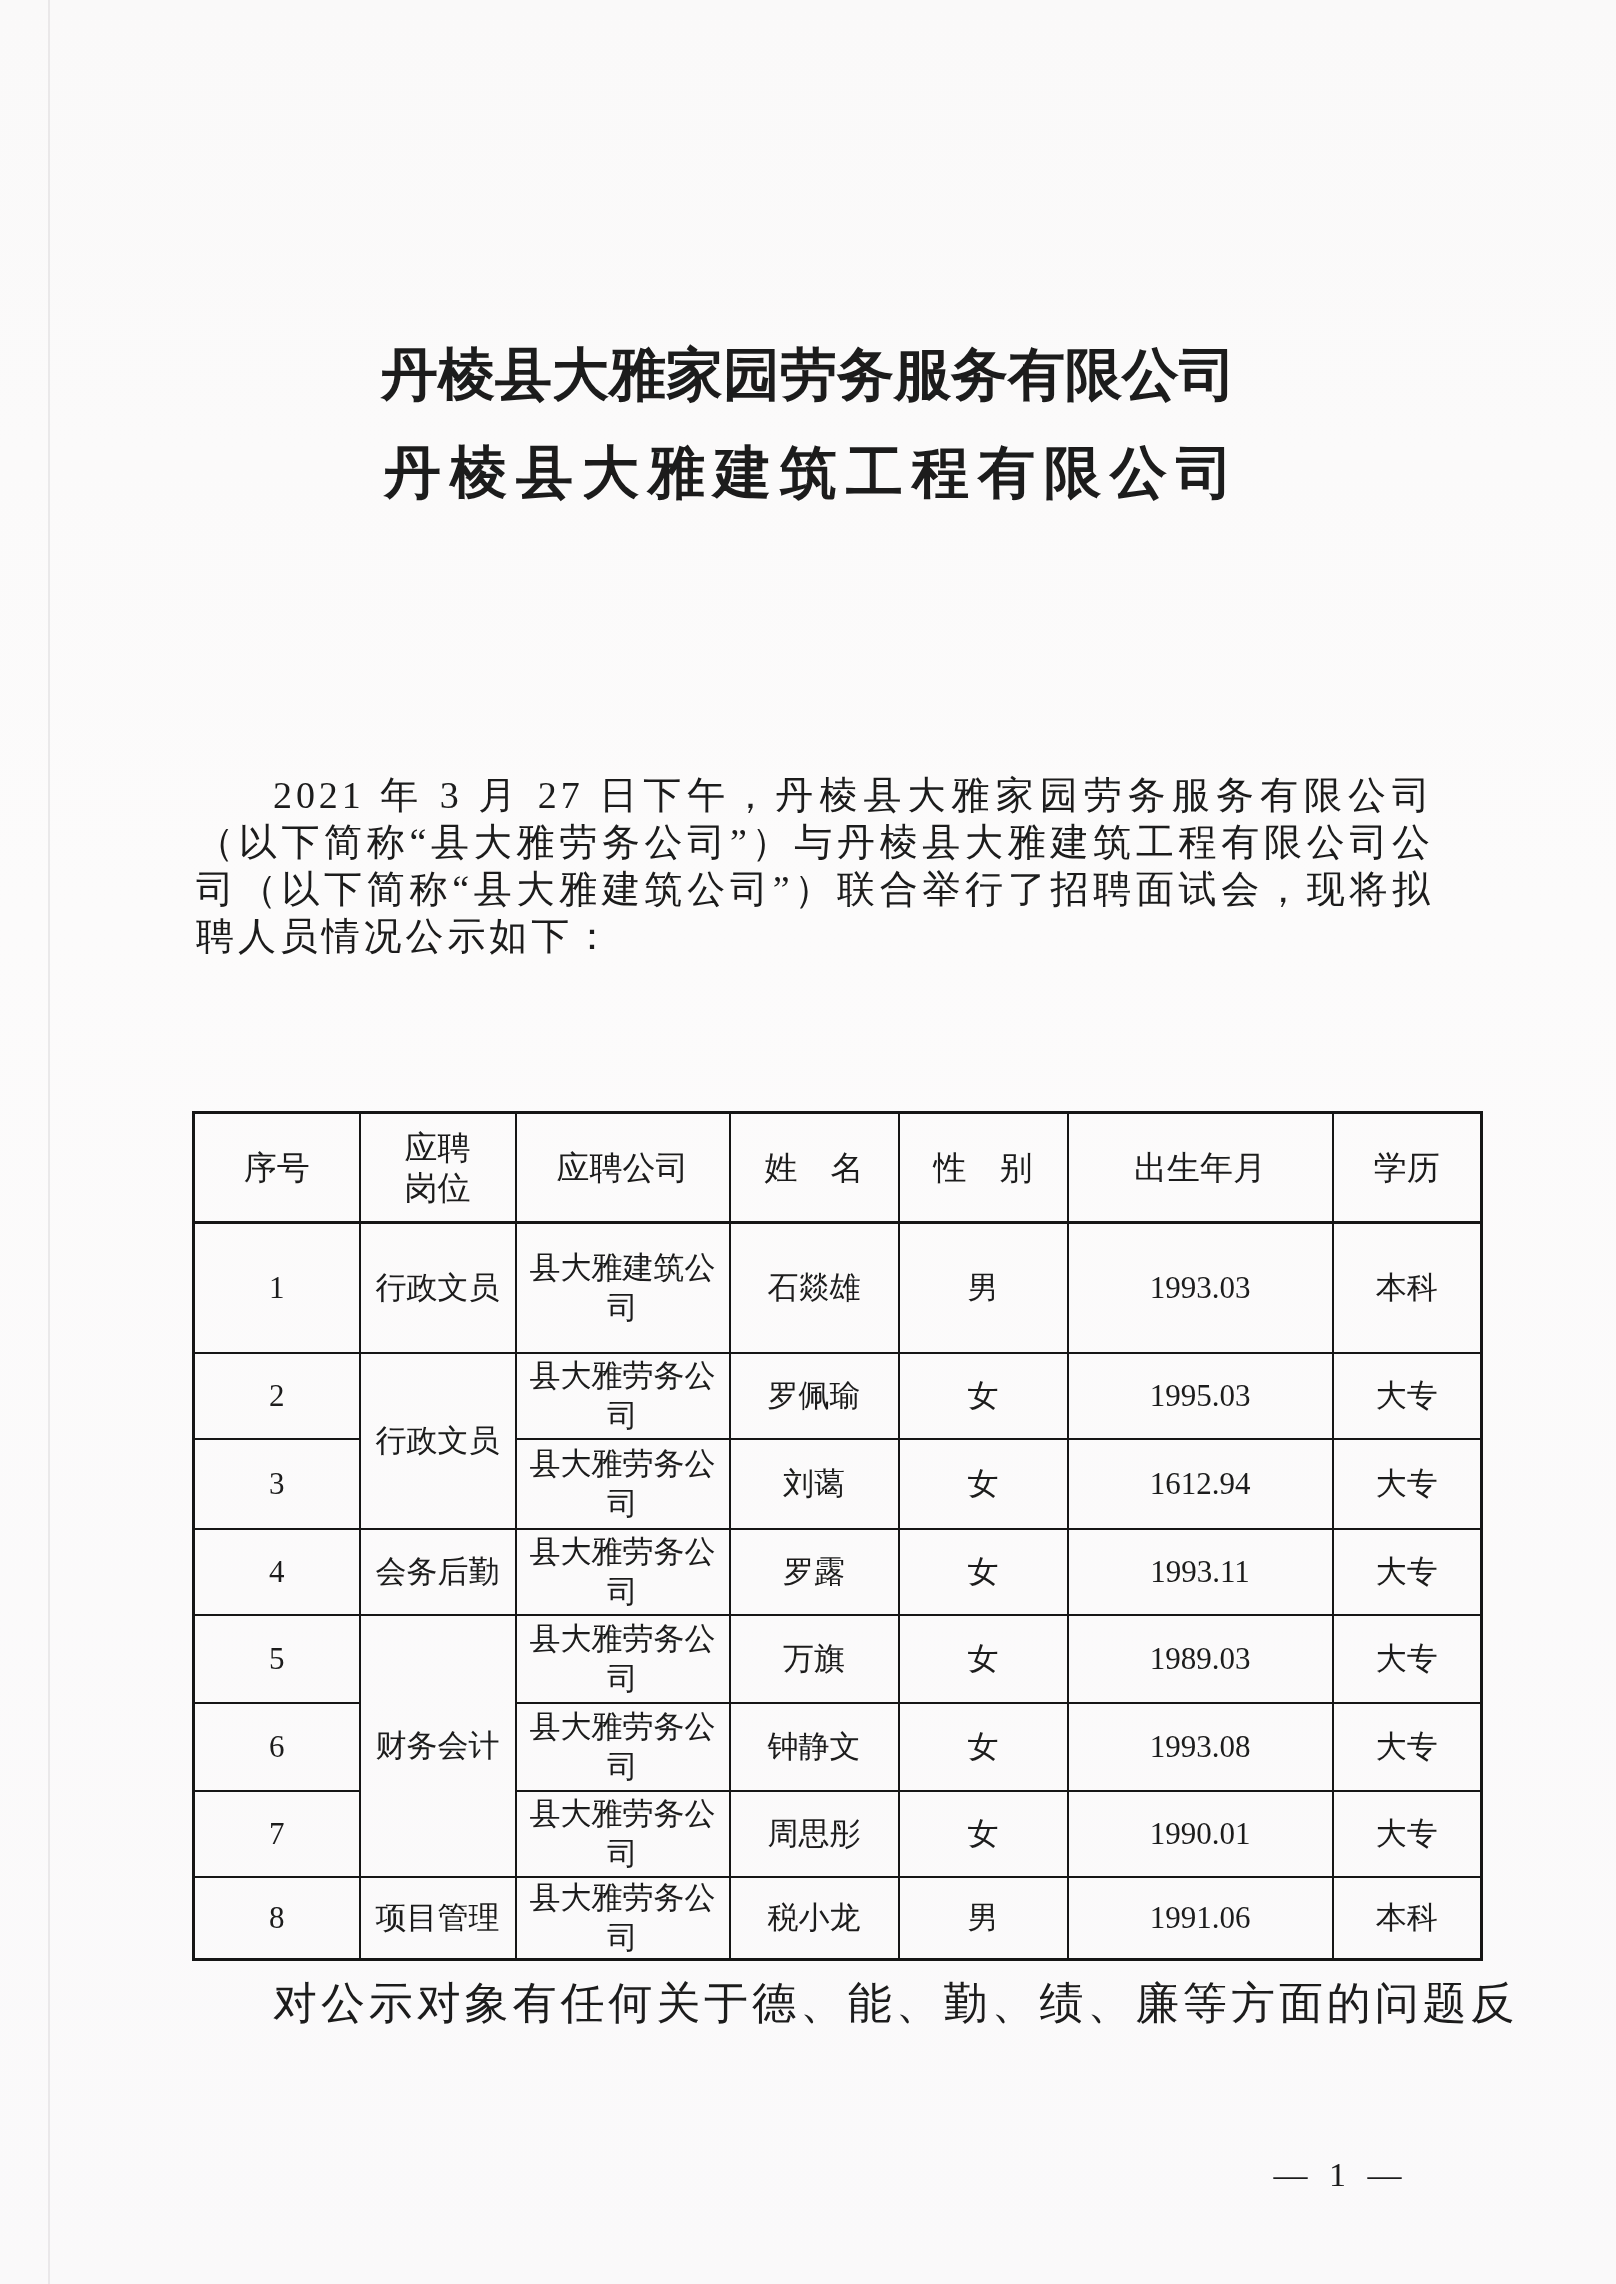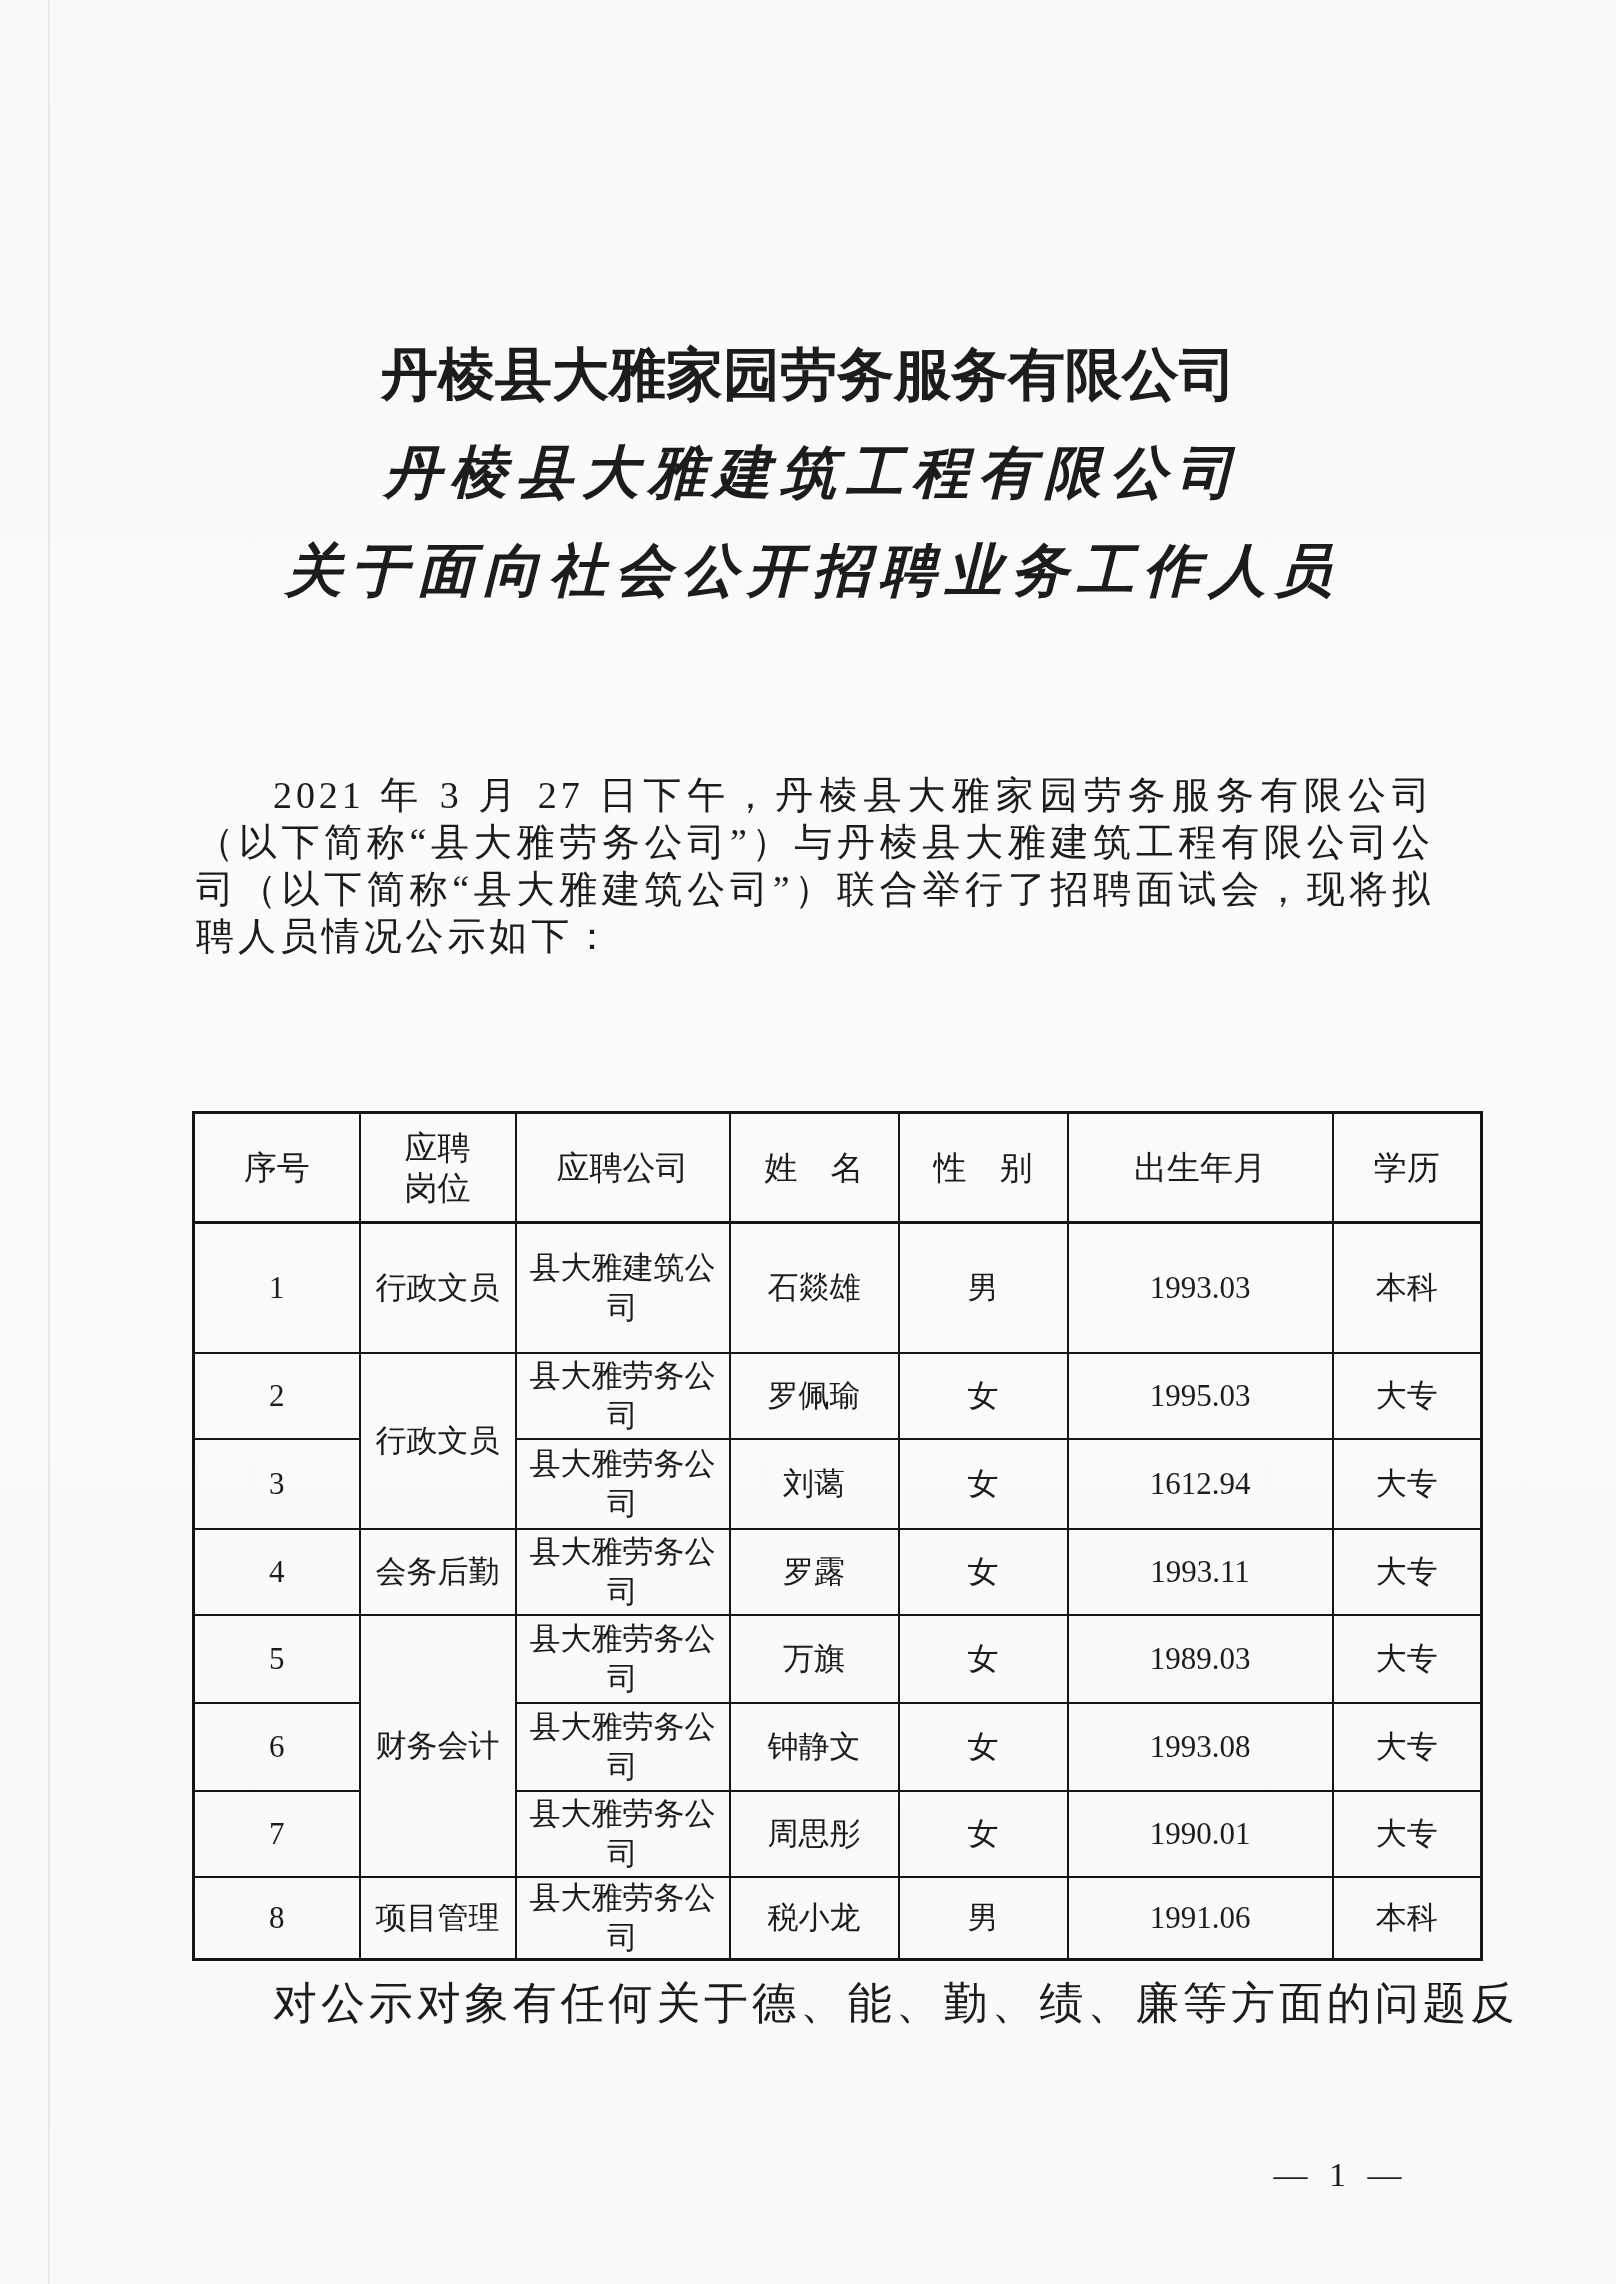--- a/index.html
+++ b/index.html
@@ -38,21 +38,20 @@
     width: 1617px;
     text-align: center;
     font-size: 57px;
     font-weight: 700;
     line-height: 98px;
     white-space: nowrap;
   }
   .title-line.spread {
     letter-spacing: 9px;
     padding-left: 9px;
-    font-style: italic;
   }
   .intro {
     position: absolute;
     top: 772px;
     left: 196px;
     width: 1238px;
     margin: 0;
     font-size: 38px;
     line-height: 47px;
     letter-spacing: 3.9px;
@@ -124,21 +123,20 @@
 </style>
 </head>
 <body>
 
 <div class="page">
   <div class="scan-edge"></div>
 
   <div class="titles">
     <div class="title-line">丹棱县大雅家园劳务服务有限公司</div>
     <div class="title-line spread">丹棱县大雅建筑工程有限公司</div>
-    <div class="title-line spread">关于面向社会公开招聘业务工作人员</div>
   </div>
 
   <p class="intro">2021 年 3 月 27 日下午，丹棱县大雅家园劳务服务有限公司（以下简称“县大雅劳务公司”）与丹棱县大雅建筑工程有限公司公司（以下简称“县大雅建筑公司”）联合举行了招聘面试会，现将拟聘人员情况公示如下：</p>
 
   <table class="results">
     <colgroup>
       <col style="width:166px">
       <col style="width:156px">
       <col style="width:214px">
       <col style="width:169px">

